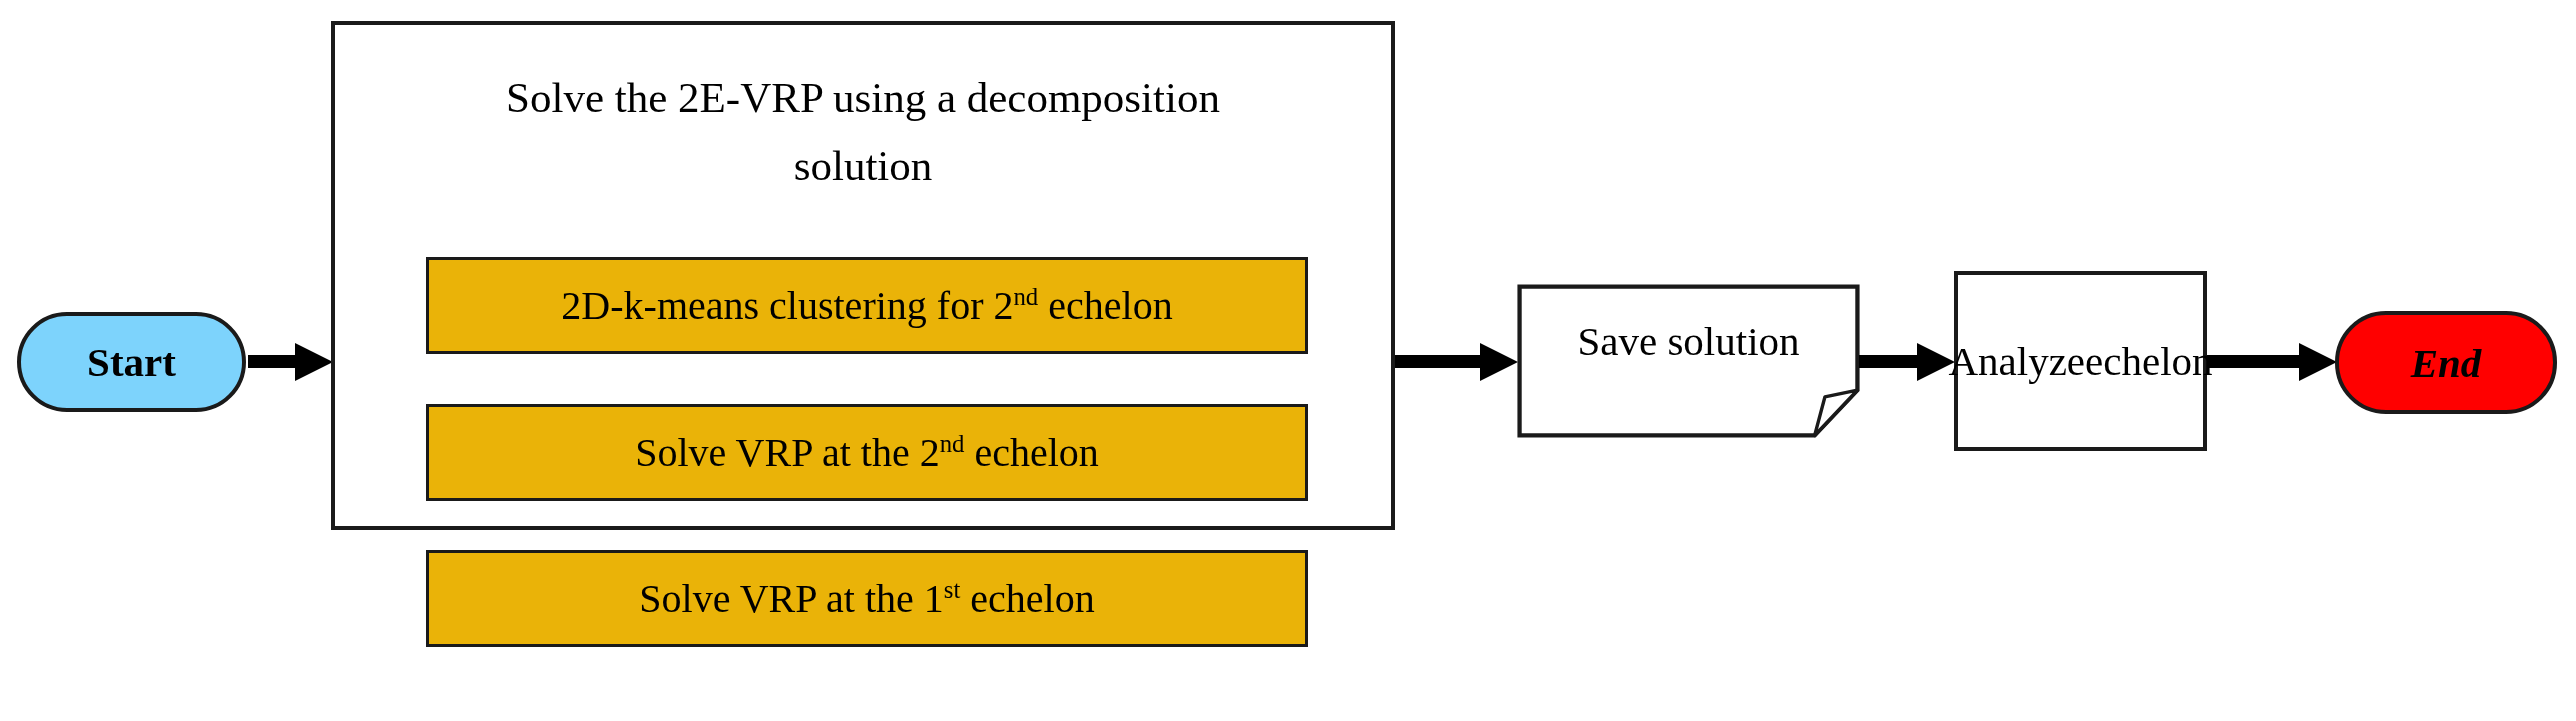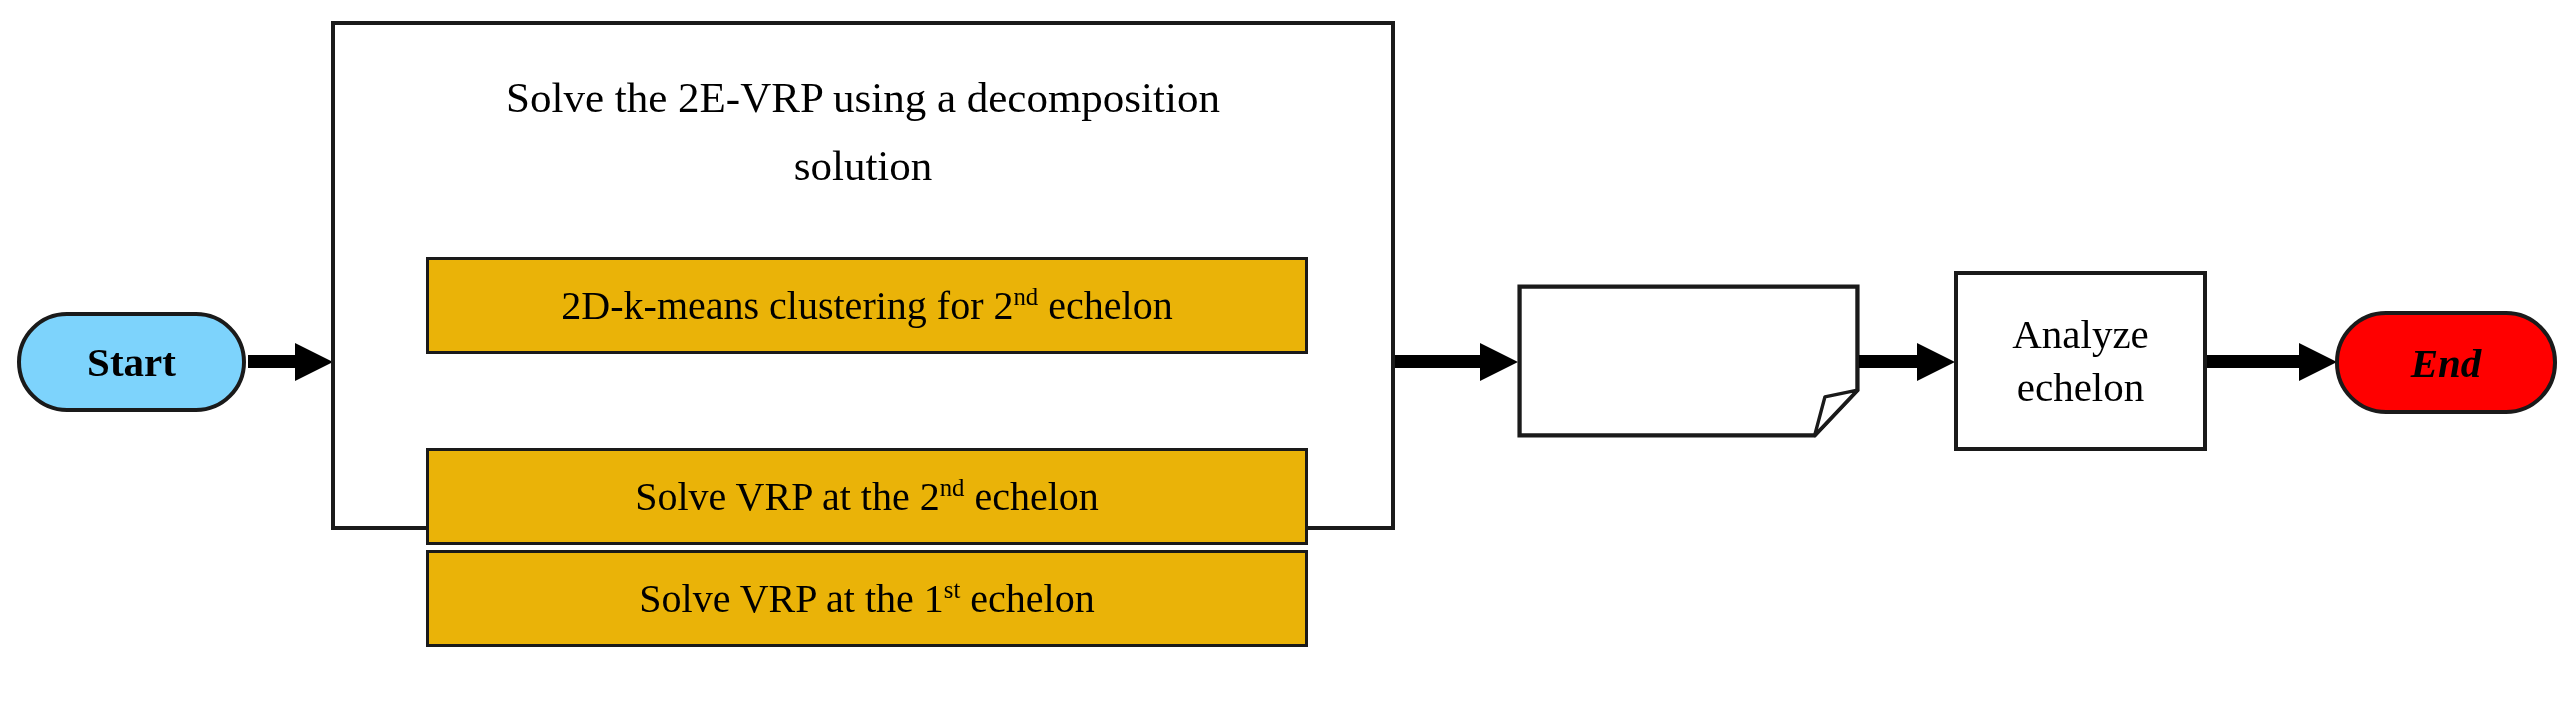--- a/index.html
+++ b/index.html
@@ -58,21 +58,21 @@
     height: 97px;
     border: 3.4px solid #1a1a1a;
     background: #eab308;
     box-sizing: border-box;
     display: flex;
     align-items: center;
     justify-content: center;
     font-size: 40px;
   }
   .step-1 { top: 257px; }
-  .step-2 { top: 404px; margin-top: 44px; }
+  .step-2 { top: 404px; }
   .step-3 { top: 550px; }
   .stepbox sup {
     font-size: 0.62em;
     line-height: 0;
     vertical-align: super;
   }
 
   
   .docshape {
     position: absolute;
@@ -91,21 +91,21 @@
 
   
   .analyzebox {
     position: absolute;
     left: 1954px; top: 271px;
     width: 253px; height: 180px;
     border: 4.3px solid #1a1a1a;
     background: #ffffff;
     box-sizing: border-box;
     display: flex;
-    flex-direction: column;
+    flex-direction: row;
     align-items: center;
     justify-content: center;
     font-size: 41px;
     line-height: 53px;
     text-align: center;
   }
 
   
   .arrow {
     position: absolute;
@@ -168,20 +168,21 @@
   <div class="arrow arrow-2">
     <div class="shaft"></div>
     <div class="head"></div>
   </div>
 
   <div class="docshape">
     <svg width="343" height="154" viewBox="0 0 401 180">
       <path d="M3,3 L398,3 L398,124 L348,177 L3,177 Z" fill="#ffffff" stroke="#1a1a1a" stroke-width="5"></path>
       <path d="M398,124 L348,177 L360,132 Z" fill="#ffffff" stroke="#1a1a1a" stroke-width="4" stroke-linejoin="round"></path>
     </svg>
+    <div class="doc-label">Save solution</div>
   </div>
 
   <div class="arrow arrow-3">
     <div class="shaft"></div>
     <div class="head"></div>
   </div>
 
   <div class="analyzebox">
     <div>Analyze</div>
     <div>echelon</div>

